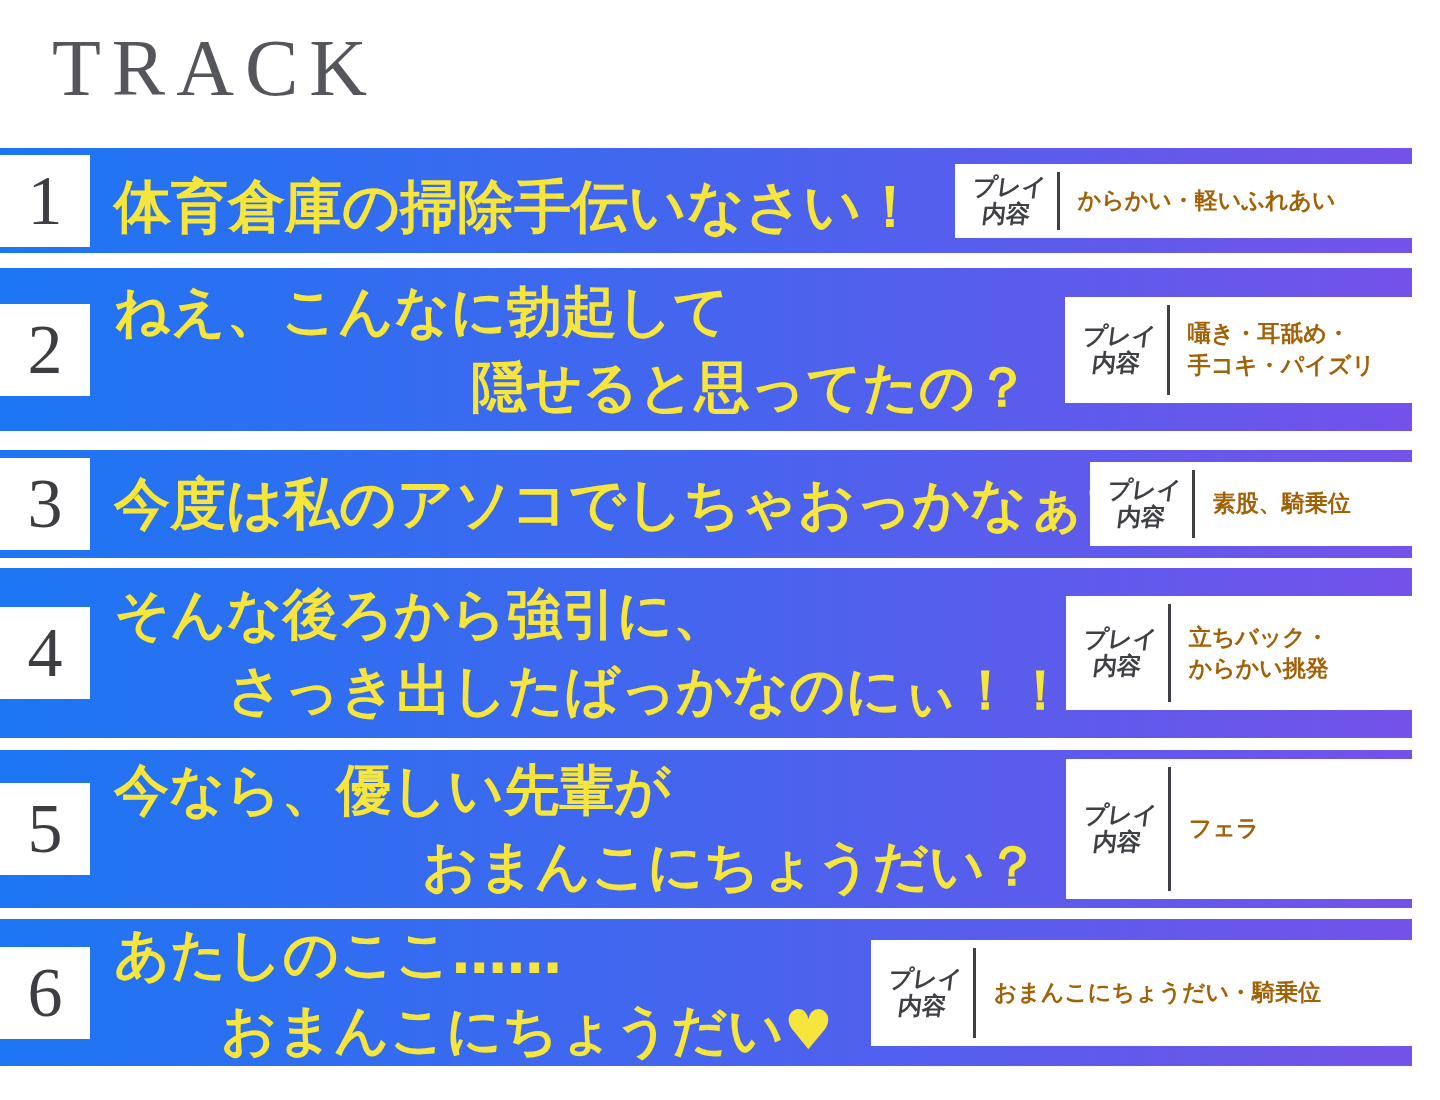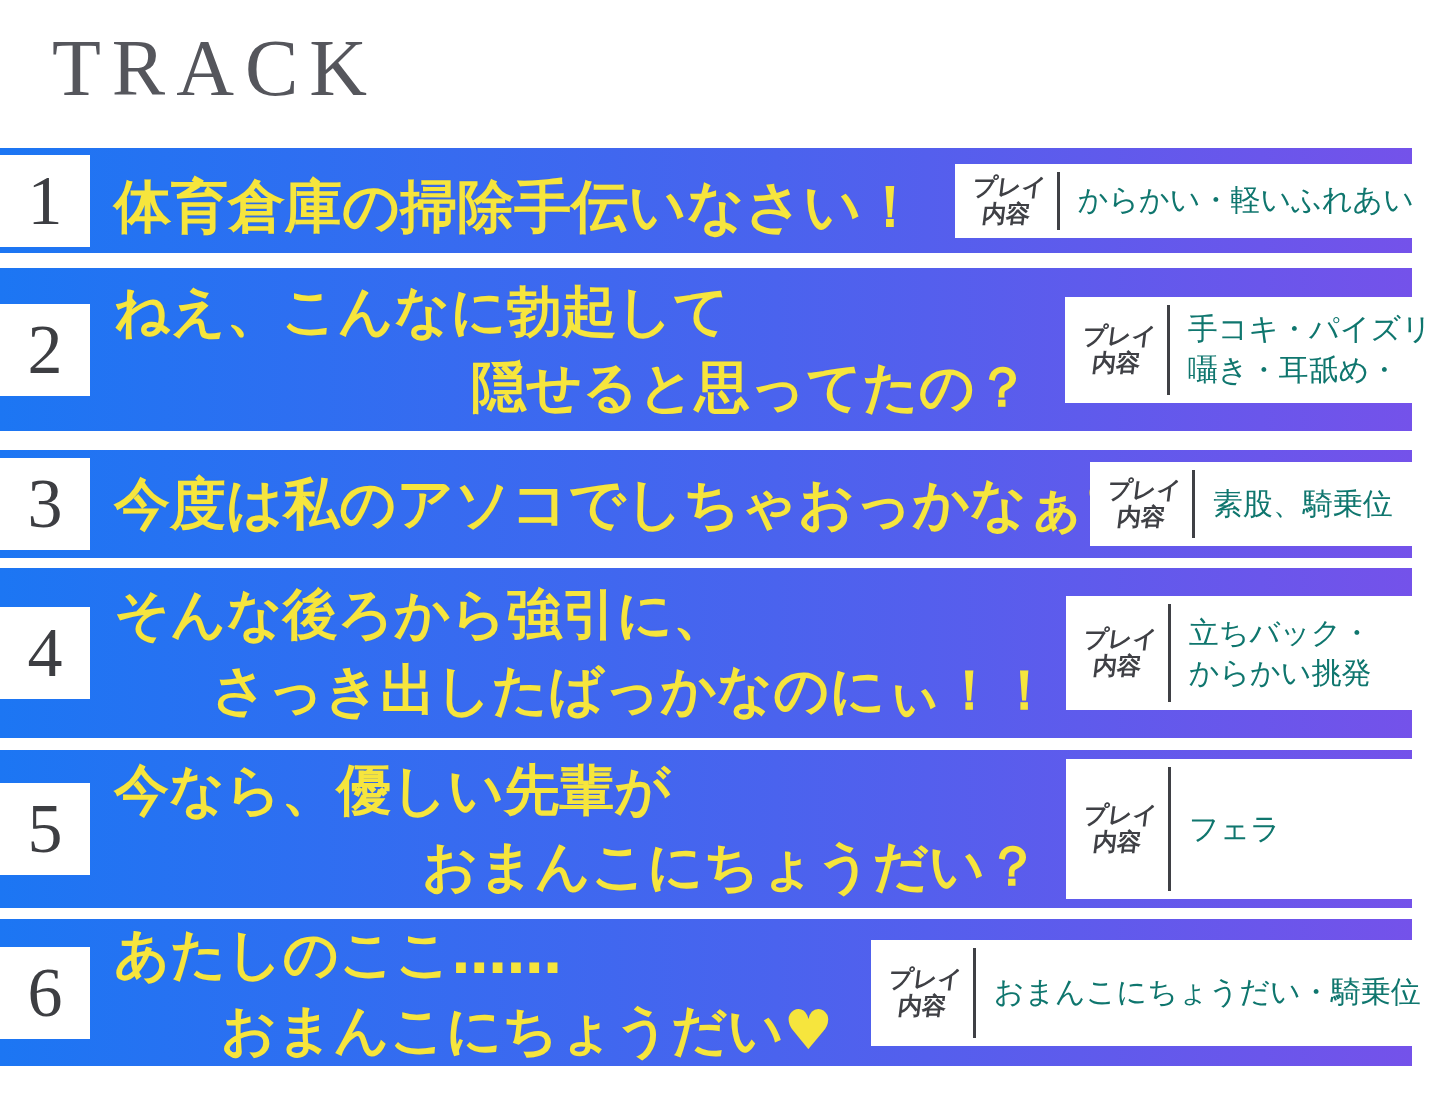--- a/index.html
+++ b/index.html
@@ -37,21 +37,21 @@
     display:flex;flex-direction:column;justify-content:center;
     color:#f6e53d;font-weight:800;font-size:55px;line-height:1.38;
     white-space:nowrap;
     text-shadow:0 0 1px rgba(120,90,0,.25);
   }
   .title .line1{align-self:flex-start;}
   .title .line2{align-self:flex-end;}
   .row-1 .title{font-size:57px;margin-top:12px;}
   .row-3 .title{font-size:56px;right:335px;}
   .row-2 .title{right:382px;align-items:flex-end;}
-  .row-4 .title{right:360px;}
+  .row-4 .title{right:344px;}
   .row-5 .title{right:372px;text-align:right;}
   .row-6 .title{right:579px;}
   .playbox{
     position:absolute;right:0;top:50%;transform:translateY(-50%);
     background:#ffffff;display:flex;align-items:center;
     padding:6px 10px;box-sizing:border-box;
   }
   .row-1 .playbox{width:457px;height:74px;}
   .row-2 .playbox{width:347px;height:106px;}
   .row-3 .playbox{width:322px;height:84px;}
@@ -61,21 +61,21 @@
   .play-label{
     flex:0 0 auto;text-align:center;font-weight:700;color:#3f4045;
     font-size:24px;line-height:1.12;padding:0 8px 0 6px;
     transform:skewX(-7deg);
   }
   .play-divider{
     flex:0 0 auto;width:3px;align-self:stretch;background:#3f4045;
     margin:2px 4px;
   }
   .play-content{
-    font-weight:400;color:#0f766e;font-size:30px;line-height:1.35;
+    font-weight:700;color:#a16207;font-size:23px;line-height:1.35;
     padding-left:14px;white-space:nowrap;
   }
 </style>
 </head>
 <body>
 
 <div class="page">
 
   <div class="track-title">TRACK</div>
 
@@ -108,22 +108,22 @@
         <span class="line1">ねえ、こんなに勃起して</span>
         <span class="line2">隠せると思ってたの？</span>
       </div>
       <div class="playbox">
         <div class="play-label">
           <div>プレイ</div>
           <div>内容</div>
         </div>
         <div class="play-divider"></div>
         <div class="play-content">
+          <div>囁き・耳舐め・</div>
           <div>手コキ・パイズリ</div>
-          <div>囁き・耳舐め・</div>
         </div>
       </div>
     </div>
 
     <div class="row row-3">
       <div class="numbox">
         <span class="num">3</span>
       </div>
       <div class="title">
         <span class="line1">今度は私のアソコでしちゃおっかなぁ♥</span>

